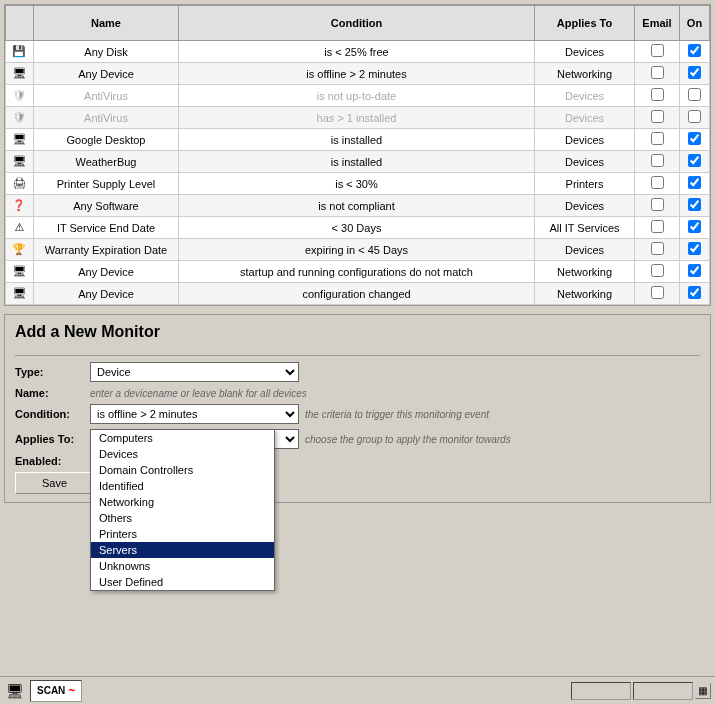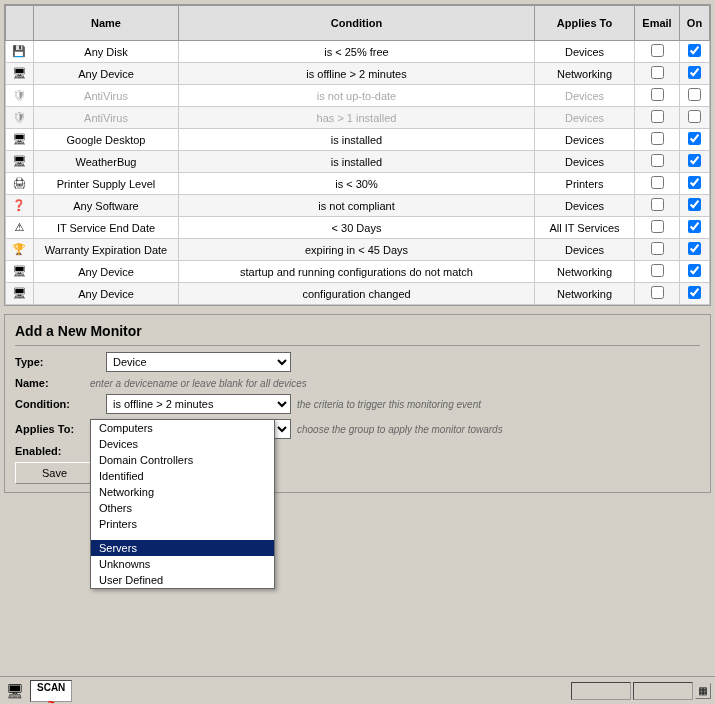--- a/index.html
+++ b/index.html
@@ -63,25 +63,25 @@
     input[type="checkbox"] { cursor: pointer; }
     
     .add-monitor-section {
       background: #d4d0c8;
       border: 1px solid #999;
       margin: 4px;
       padding: 8px 10px;
       flex-shrink: 0;
     }
     .add-monitor-title {
-      font-size: 14px;
+      font-size: 16px;
       font-weight: bold;
       margin-bottom: 6px;
       border-bottom: 1px solid #999;
-      padding-bottom: 6px;
+      padding-bottom: 14px;
     }
     .form-row {
       display: flex;
       align-items: center;
       margin-bottom: 5px;
     }
     .form-label {
       width: 75px;
       font-weight: bold;
       font-size: 11px;
@@ -91,21 +91,21 @@
       align-items: center;
       gap: 6px;
     }
     select.form-select {
       font-size: 11px;
       padding: 1px 2px;
       background: #fff;
       border: 1px solid #666;
       height: 20px;
     }
-    .select-wide { width: 185px; margin-left: 16px; }
+    .select-wide { width: 209px; }
     .hint-text {
       color: #666;
       font-size: 10px;
       font-style: italic;
     }
     input.text-input {
       font-size: 11px;
       padding: 1px 4px;
       border: 1px solid #666;
       background: #fff;
@@ -128,21 +128,20 @@
       box-shadow: 2px 2px 4px rgba(0,0,0,0.3);
     }
     .dropdown-list div {
       padding: 2px 8px;
       cursor: pointer;
       font-size: 11px;
     }
     .dropdown-list div.selected {
       background: #0a246a;
       color: #fff;
-      margin-top: 8px;
     }
     
     .btn-row {
       display: flex;
       gap: 6px;
       margin-top: 4px;
     }
     button.action-btn {
       font-size: 11px;
       padding: 2px 26px;
@@ -176,21 +175,20 @@
     .taskbar-scan {
       display: flex;
       align-items: center;
       background: #fff;
       border: 1px inset #999;
       height: 22px;
       padding: 1px 6px;
       font-size: 10px;
       font-weight: bold;
       gap: 3px;
-      flex-direction: column;
     }
     .taskbar-spacer { flex: 1; }
     .taskbar-status {
       display: flex;
       gap: 2px;
       align-items: center;
     }
     .status-panel {
       width: 60px;
       height: 18px;

